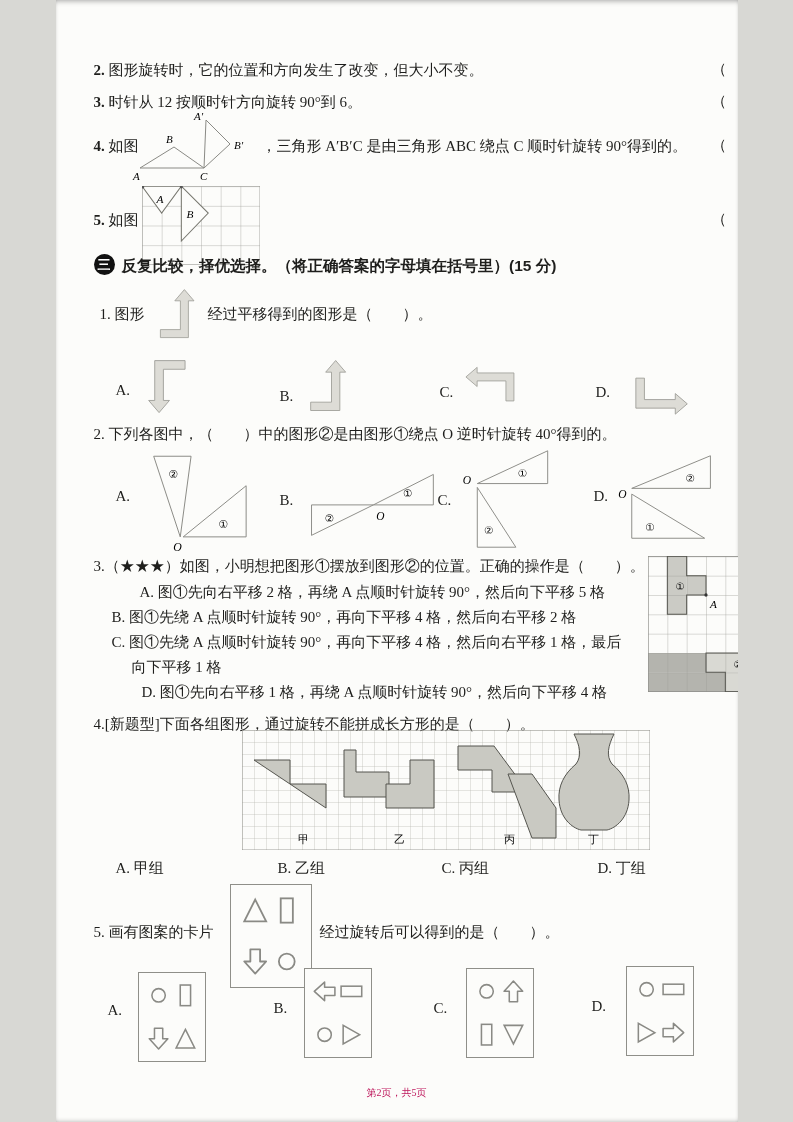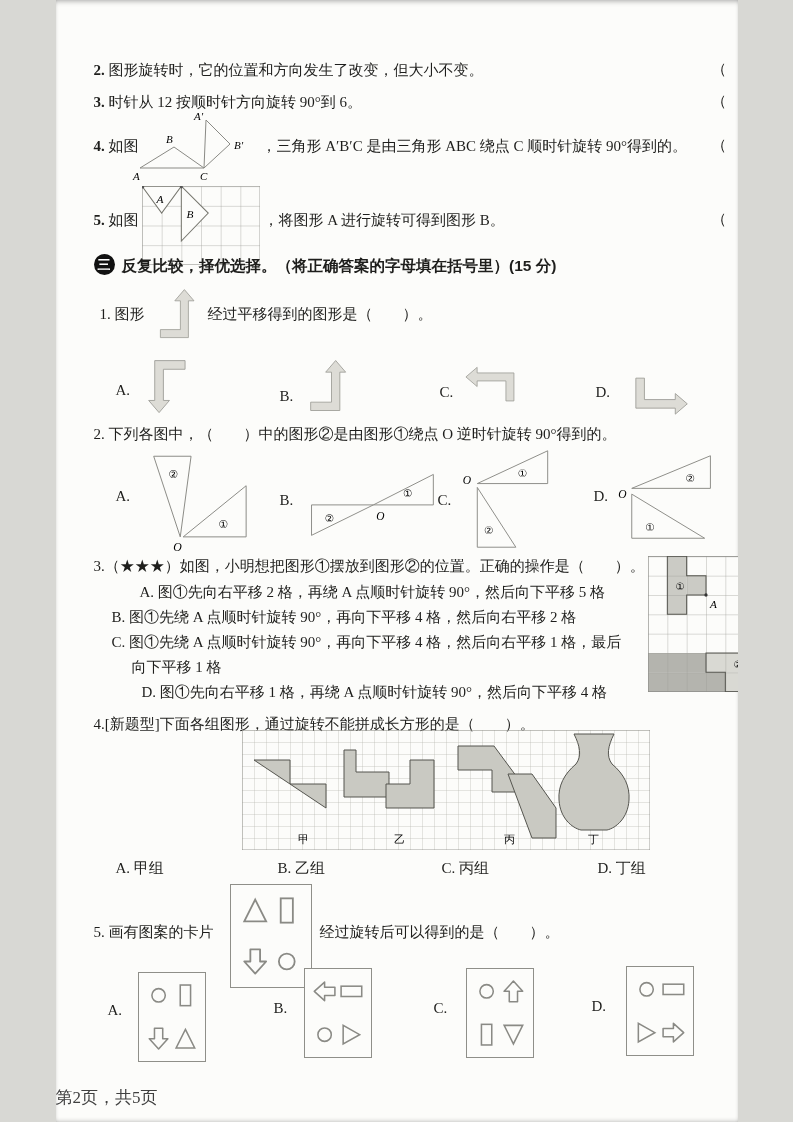--- a/index.html
+++ b/index.html
@@ -11,21 +11,21 @@
   .num{font-weight:bold;}
   .bracket{font-size:15px;letter-spacing:2px;}
   .sec-badge{width:21px;height:21px;border-radius:50%;background:#111;color:#fff;
              font-size:13px;font-weight:bold;text-align:center;line-height:21px;
              font-family:"Liberation Sans","DejaVu Sans",sans-serif;}
   .sec-title{font-size:15.5px;font-weight:bold;font-family:"Liberation Sans","DejaVu Sans",sans-serif;}
   .optlabel{font-size:15px;}
   .figtext{font-family:"Liberation Serif","DejaVu Serif",serif;}
   svg{display:block;}
   .card{border:1px solid #8f8f89;background:#fcfcfa;}
-  #footer{left:0;right:0;text-align:left;font-size:17px;color:#404040;}
+  #footer{left:0;right:0;text-align:center;font-size:10px;color:#be185d;}
 </style>
 </head>
 <body>
 
 <div id="page">
 
   <svg width="0" height="0" style="position:absolute">
     <defs>
       <pattern id="grid19" width="19" height="19" patternUnits="userSpaceOnUse">
         <path d="M19,0 H0 V19" fill="none" stroke="#9a9a94" stroke-width="0.7"></path>
@@ -103,21 +103,20 @@
     <polygon points="38,0 38,53 64,26" fill="#fcfcfa" stroke="#77776f" stroke-width="1"></polygon>
     <circle cx="0.8" cy="0.8" r="1.4" fill="#555"></circle>
     <circle cx="38" cy="0.8" r="1.4" fill="#555"></circle>
     <text x="14" y="16" font-size="11" font-style="italic" class="figtext">A</text>
     <text x="43" y="31" font-size="11" font-style="italic" class="figtext">B</text>
   </svg>
   <div class="abs t" style="left:38px;top:210px;">
     <span class="num">5.</span>
     <span>如图</span>
   </div>
-  <div class="abs t" style="left:208px;top:210px;">，将图形 A 进行旋转可得到图形 B。</div>
   <div class="abs bracket" style="left:656px;top:210px;">（　）</div>
 
   <div class="abs sec-badge" style="left:38px;top:254px;">三</div>
   <div class="abs sec-title" style="left:66px;top:256px;">反复比较，择优选择。（将正确答案的字母填在括号里）(15 分)</div>
 
   <div class="abs t" style="left:44px;top:304px;">1. 图形</div>
   <svg class="abs" style="left:98px;top:288px;" width="48" height="56" viewBox="0 0 60 70">
     <use href="#bent-arrow"></use>
   </svg>
   <div class="abs t" style="left:152px;top:304px;">经过平移得到的图形是（　　）。</div>
@@ -138,21 +137,21 @@
         <use href="#bent-arrow"></use>
       </g>
   </svg>
   <div class="abs optlabel" style="left:540px;top:384px;">D.</div>
   <svg class="abs" style="left:562px;top:362px;" width="72" height="60" viewBox="-5 5 70 60">
     <g transform="rotate(90 30 35)">
         <use href="#bent-arrow"></use>
       </g>
   </svg>
 
-  <div class="abs t" style="left:38px;top:424px;">2. 下列各图中，（　　）中的图形②是由图形①绕点 O 逆时针旋转 90°得到的。</div>
+  <div class="abs t" style="left:38px;top:424px;">2. 下列各图中，（　　）中的图形②是由图形①绕点 O 逆时针旋转 40°得到的。</div>
 
   <div class="abs optlabel" style="left:60px;top:488px;">A.</div>
   <svg class="abs" style="left:80px;top:448px;" width="118" height="104" viewBox="0 0 120 105">
     <polygon points="45,90 18,8 56,8" fill="none" stroke="#8a8a85" stroke-width="1"></polygon>
     <polygon points="48,90 112,38 112,90" fill="none" stroke="#8a8a85" stroke-width="1"></polygon>
     <text x="33" y="30" font-size="11">②</text>
     <text x="84" y="81" font-size="11">①</text>
     <text x="38" y="104" font-size="12" font-style="italic" class="figtext">O</text>
   </svg>
 

